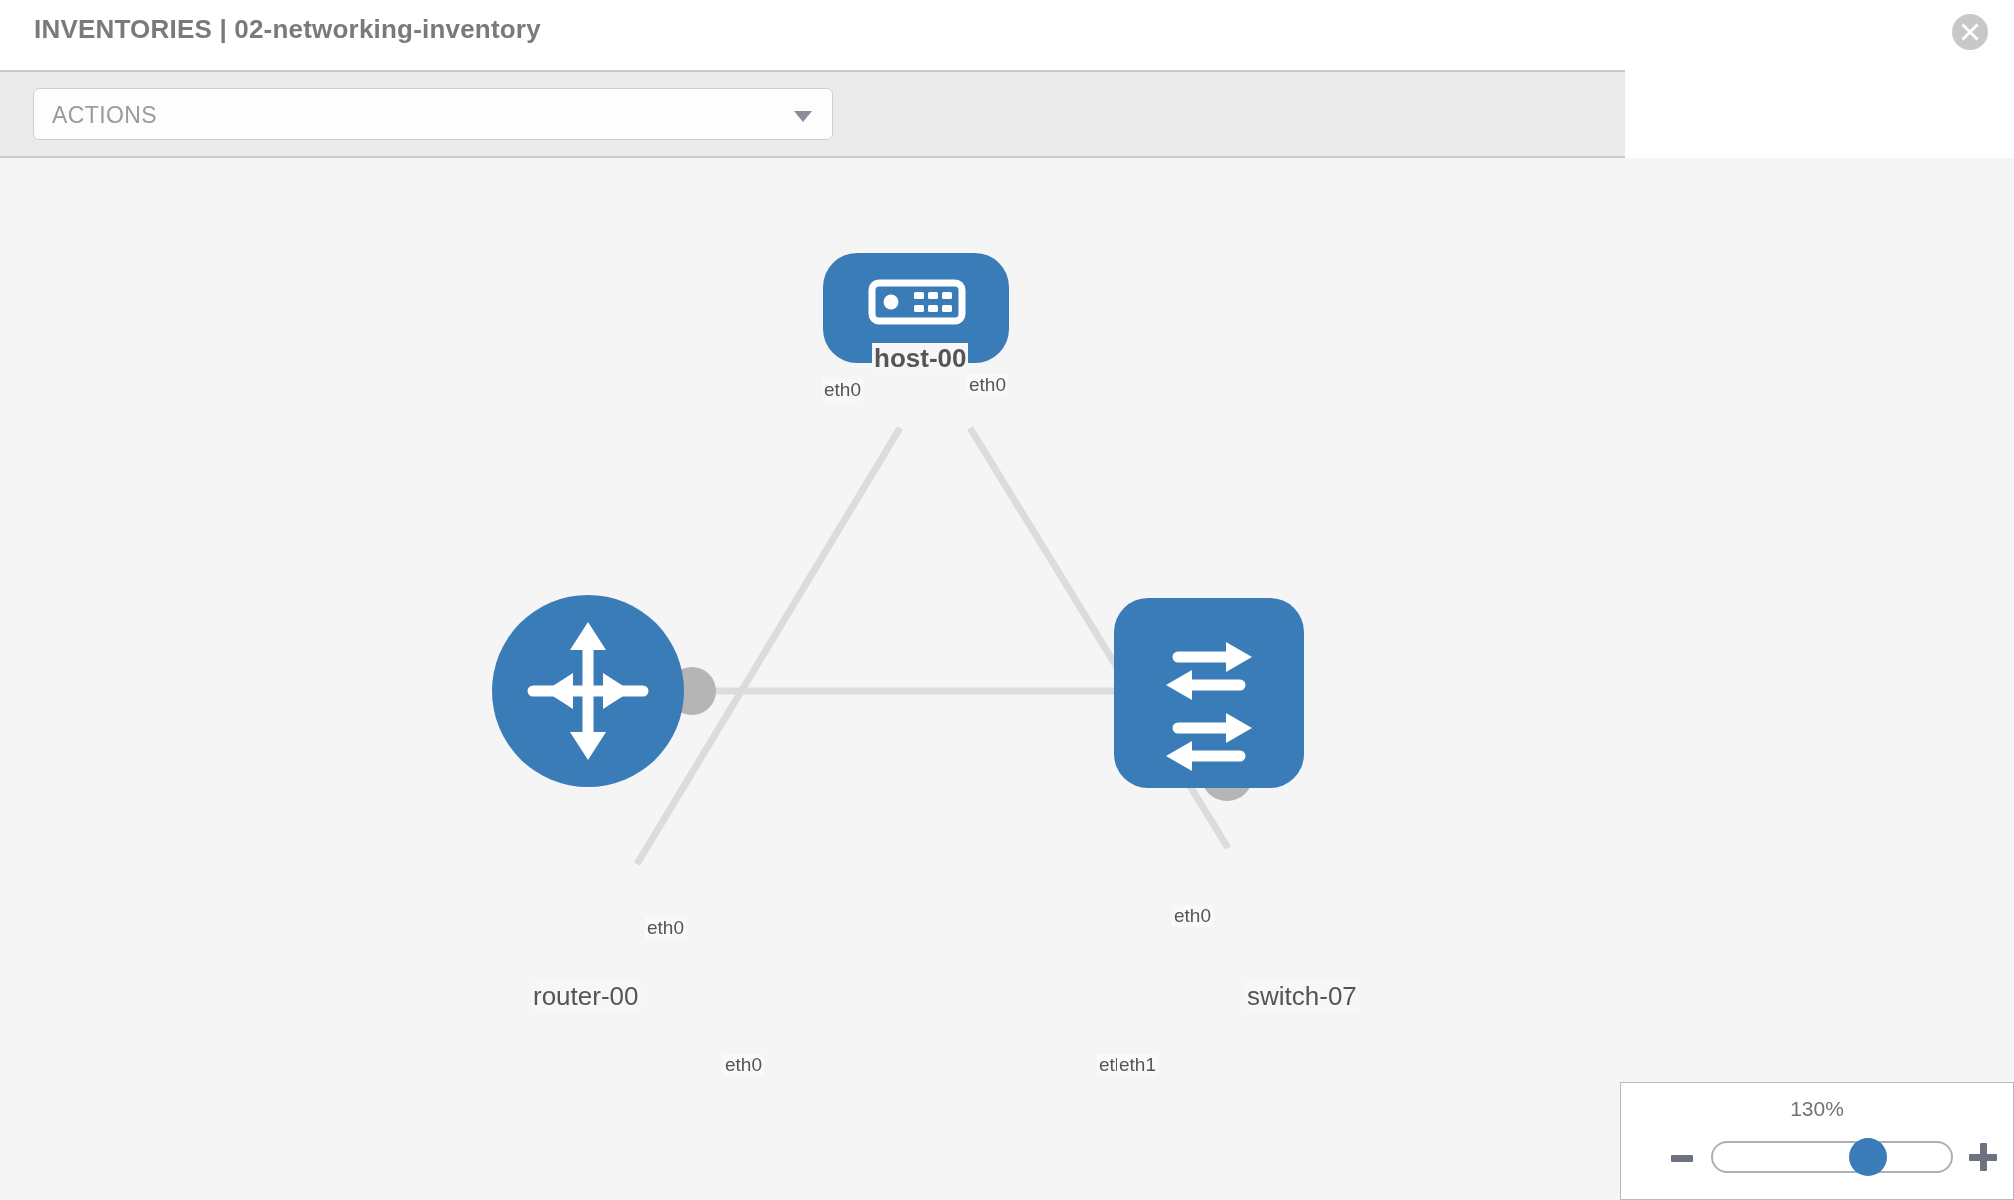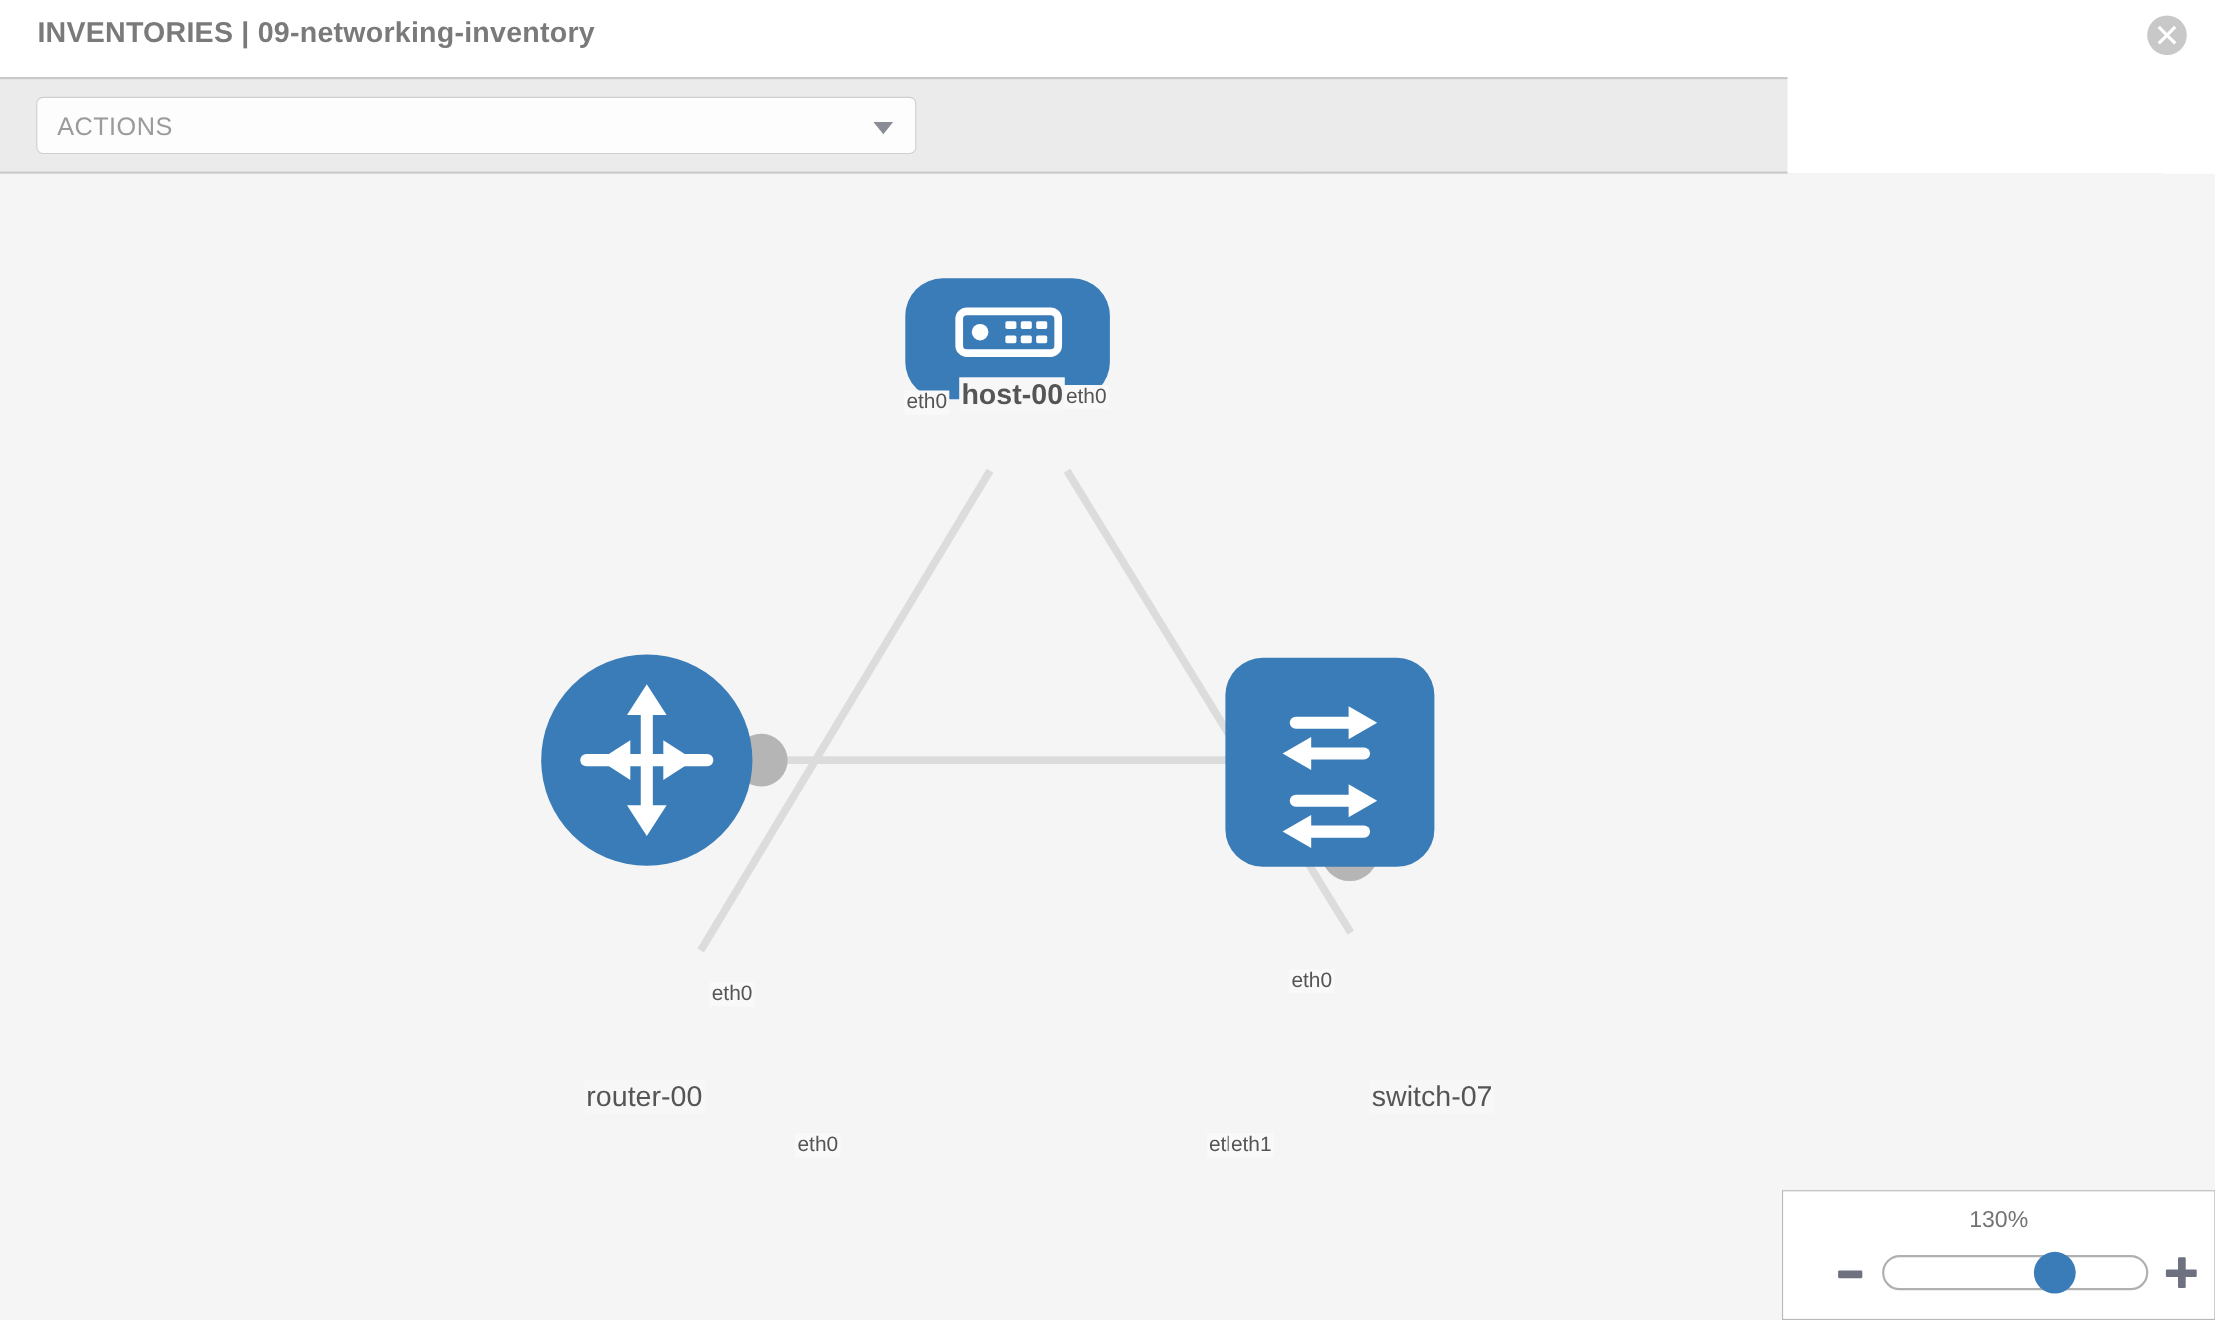--- a/index.html
+++ b/index.html
@@ -139,20 +139,21 @@
     white-space: nowrap;
     padding: 0 2px;
   }
   .edge-label {
     position: absolute;
     font-size: 19px;
     color: #555555;
     background: #f9f9f9;
     white-space: nowrap;
     padding: 0 2px;
+    margin-top: 24px;
   }
 
   
   .zoom-panel {
     position: absolute;
     left: 1620px;
     top: 1082px;
     width: 394px;
     height: 118px;
     background: #ffffff;
@@ -213,21 +214,21 @@
     height: 38px;
     border-radius: 50%;
     background: #3a7cb8;
     cursor: pointer;
   }
 </style>
 </head>
 <body>
 
 <div class="header">
-  <div class="header-title">INVENTORIES | 09-networking-inventory</div>
+  <div class="header-title">INVENTORIES | 02-networking-inventory</div>
   <div class="close-btn">
     <svg width="36" height="36" viewBox="0 0 36 36" aria-hidden="true">
       <path d="M11.5 9.5 L18 16 L24.5 9.5 L26.5 11.5 L20 18 L26.5 24.5 L24.5 26.5 L18 20 L11.5 26.5 L9.5 24.5 L16 18 L9.5 11.5 Z" fill="#ffffff"></path>
     </svg>
   </div>
 </div>
 
 <div class="toolbar">
 
   <div class="actions-select">

